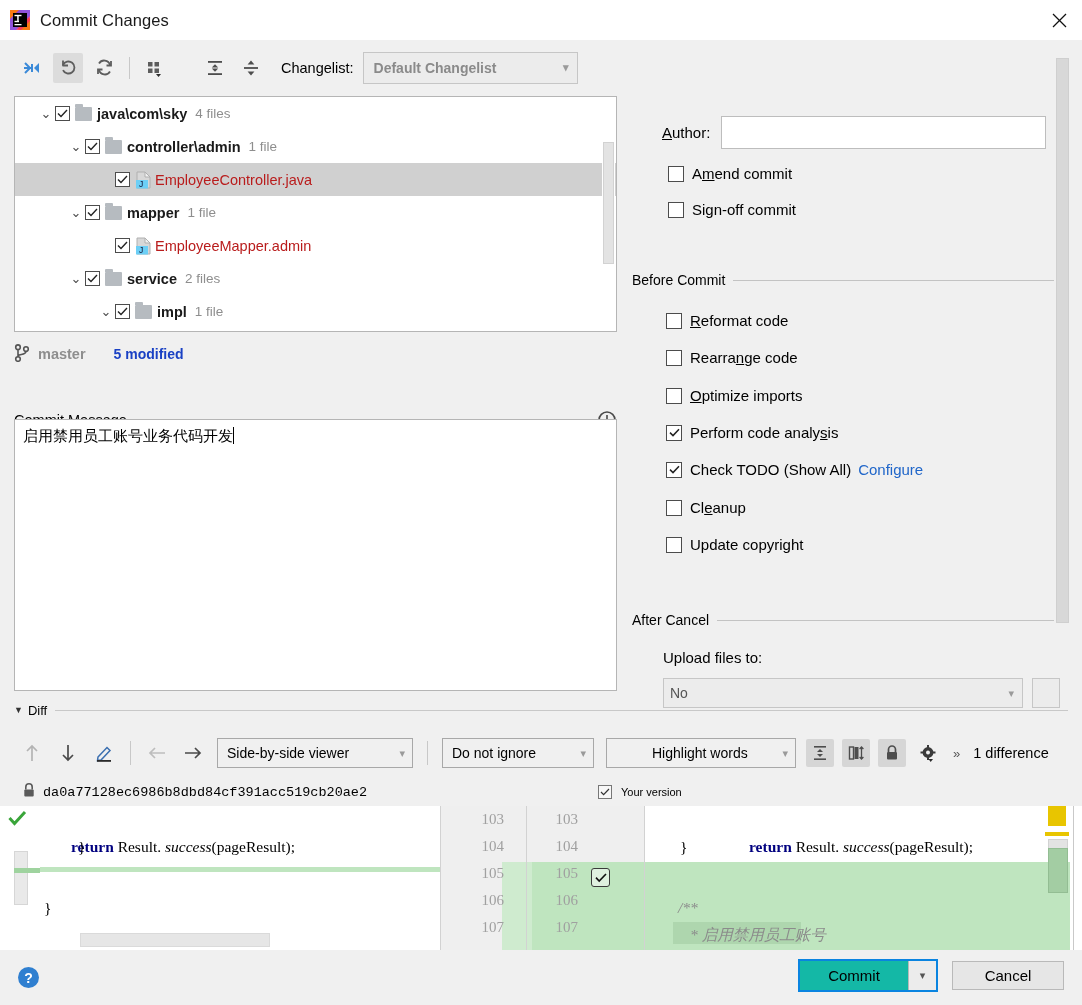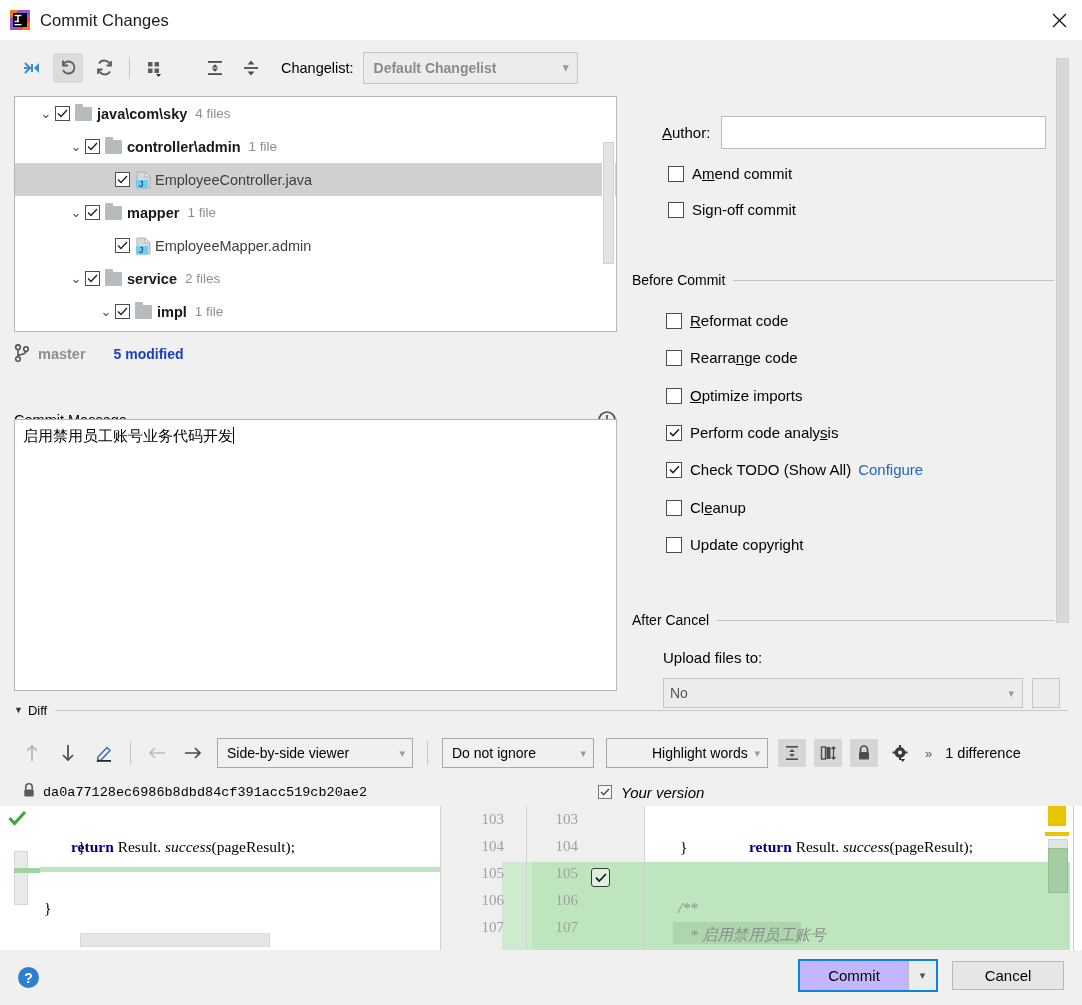--- a/index.html
+++ b/index.html
@@ -87,21 +87,21 @@
     flex: 0 0 auto; margin-right: 5px; position: relative;
   }
   .folder-ico:before {
     content: ""; position: absolute; left: 0; top: -3px;
     width: 8px; height: 3px; background: #b6bbc0; border-radius: 1px 1px 0 0;
   }
   .java-ico {
     width: 17px; height: 18px; flex: 0 0 auto; margin-right: 3px; position: relative;
   }
   .tree-name { font-size: 14.5px; font-weight: bold; color: #1a1a1a; }
-  .tree-name.link { color: #404040; font-weight: normal; }
+  .tree-name.link { color: #b91c1c; font-weight: normal; }
   .tree-count { font-size: 13.5px; color: #8e8e8e; margin-left: 8px; font-weight: normal; }
 
   .tree-scroll {
     position: absolute; right: 1px; top: 1px; width: 13px; bottom: 1px;
     background: #ffffff;
   }
   .tree-thumb {
     position: absolute; left: 1px; top: 44px; width: 11px; height: 122px;
     background: #e3e3e3; border: 1px solid #d2d2d2;
   }
@@ -207,21 +207,21 @@
   .ver-bar {
     position: absolute; left: 0; top: 778px; width: 1082px; height: 28px;
     display: flex; align-items: center;
   }
   .ver-hash { font-size: 13.5px; margin-left: 7px; font-family: "Liberation Mono", monospace; }
   .ver-right { position: absolute; left: 598px; display: flex; align-items: center; }
   .ver-cb {
     width: 14px; height: 14px; border: 1px solid #777; background: #f7f7f7;
     display: inline-flex; align-items: center; justify-content: center; margin-right: 9px;
   }
-  .ver-lbl { font-size: 15px; font-style: italic; }
+  .ver-lbl { font-size: 11px; }
 
   
   .diff-body {
     position: absolute; left: 0; top: 806px; width: 1082px; height: 144px;
     background: #fff; overflow: hidden;
   }
   .dgutter-l { position: absolute; left: 0; top: 0; width: 40px; height: 144px; background: #fff; }
   .dpane-l { position: absolute; left: 40px; top: 0; width: 400px; height: 144px; background: #fff; }
   .dnum { position: absolute; left: 440px; top: 0; width: 205px; height: 144px; background: #efefef; }
   .dpane-r { position: absolute; left: 645px; top: 0; width: 395px; height: 144px; background: #fff; }
@@ -250,21 +250,21 @@
     border-radius: 50%; background: #2f7fd0; color: #fff;
     display: flex; align-items: center; justify-content: center;
     font-size: 14px; font-weight: bold;
   }
   .commit-wrap {
     position: absolute; left: 798px; top: 959px; width: 140px; height: 33px;
     border: 2px solid #0a84e0; display: flex; background: #ececec;
   }
   .commit-btn {
     flex: 1; display: flex; align-items: center; justify-content: center;
-    font-size: 15px; background: #c4b5fd;
+    font-size: 15px; background: #14b8a6;
   }
   .commit-arrow {
     width: 28px; border-left: 1px solid #b9b9b9;
     display: flex; align-items: center; justify-content: center;
     font-size: 11px; color: #555; background: #ececec;
   }
   .cancel-btn {
     position: absolute; left: 952px; top: 961px; width: 112px; height: 29px;
     border: 1px solid #b9b9b9; background: #e6e6e6;
     display: flex; align-items: center; justify-content: center; font-size: 15px;
@@ -607,21 +607,21 @@
 
     <div class="dt-combo" style="width:196px;">
       <span>Side-by-side viewer</span>
       <span class="chev">▾</span>
     </div>
     <div class="dt-sep"></div>
     <div class="dt-combo" style="width:152px;">
       <span>Do not ignore</span>
       <span class="chev">▾</span>
     </div>
-    <div class="dt-combo" style="width:162px;padding-left:45px;">
+    <div class="dt-combo" style="width:190px;padding-left:45px;">
       <span>Highlight words</span>
       <span class="chev">▾</span>
     </div>
 
     <div class="dt-ico box">
       <svg width="18" height="18" viewBox="0 0 18 18">
         <rect x="3" y="2" width="12" height="1.6" fill="#4d4d4d"></rect>
         <rect x="3" y="14.4" width="12" height="1.6" fill="#4d4d4d"></rect>
         <path d="M9 5 L12 8 L6 8 Z" fill="#4d4d4d"></path>
         <path d="M9 13 L6 10 L12 10 Z" fill="#4d4d4d"></path>

